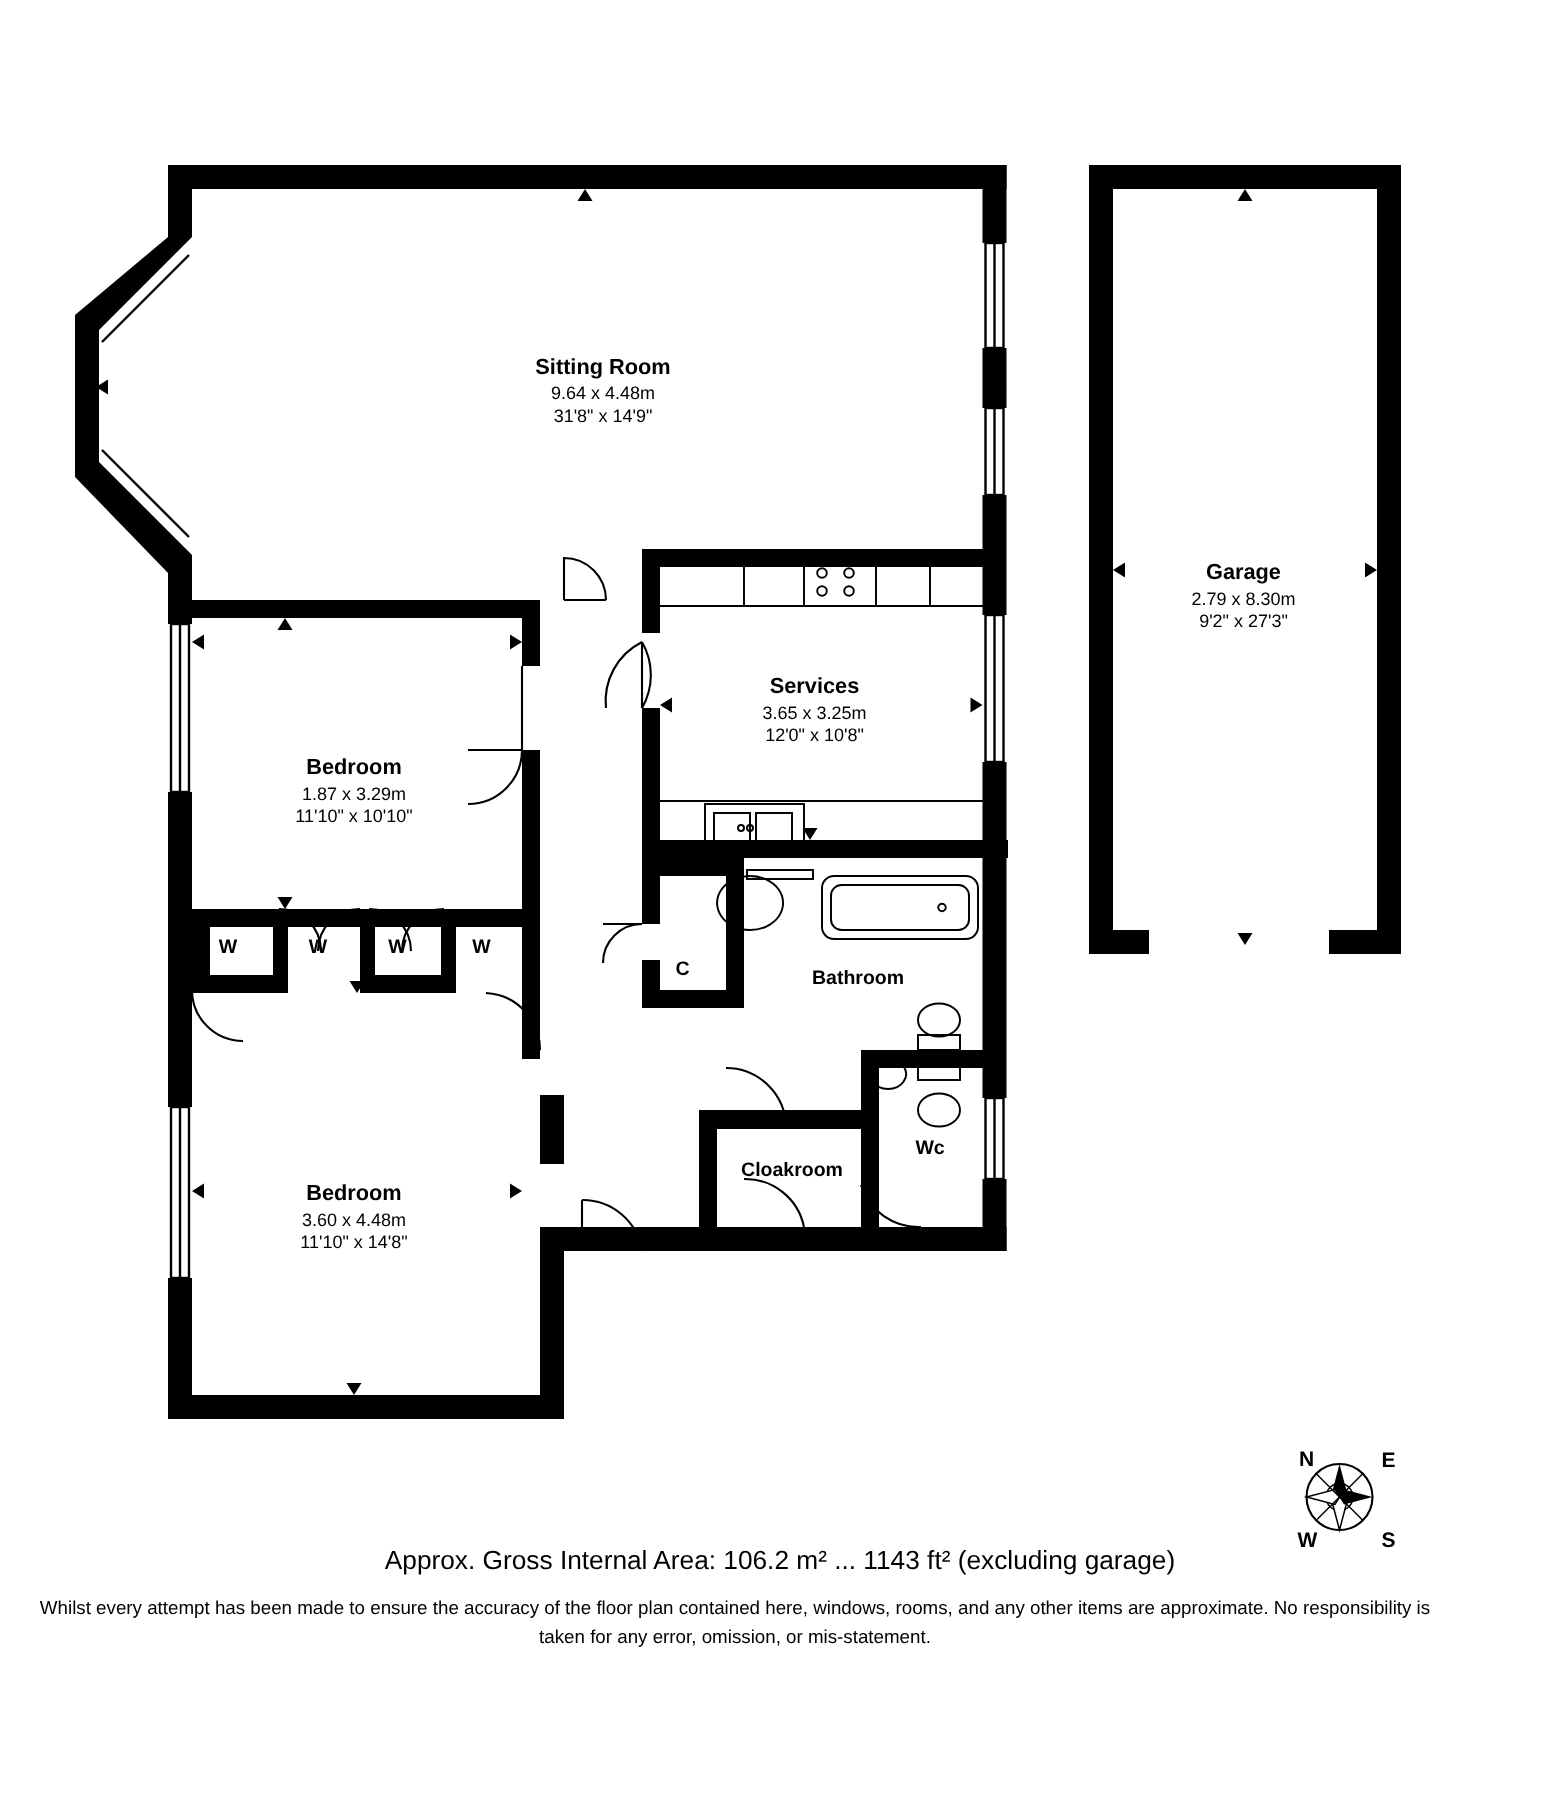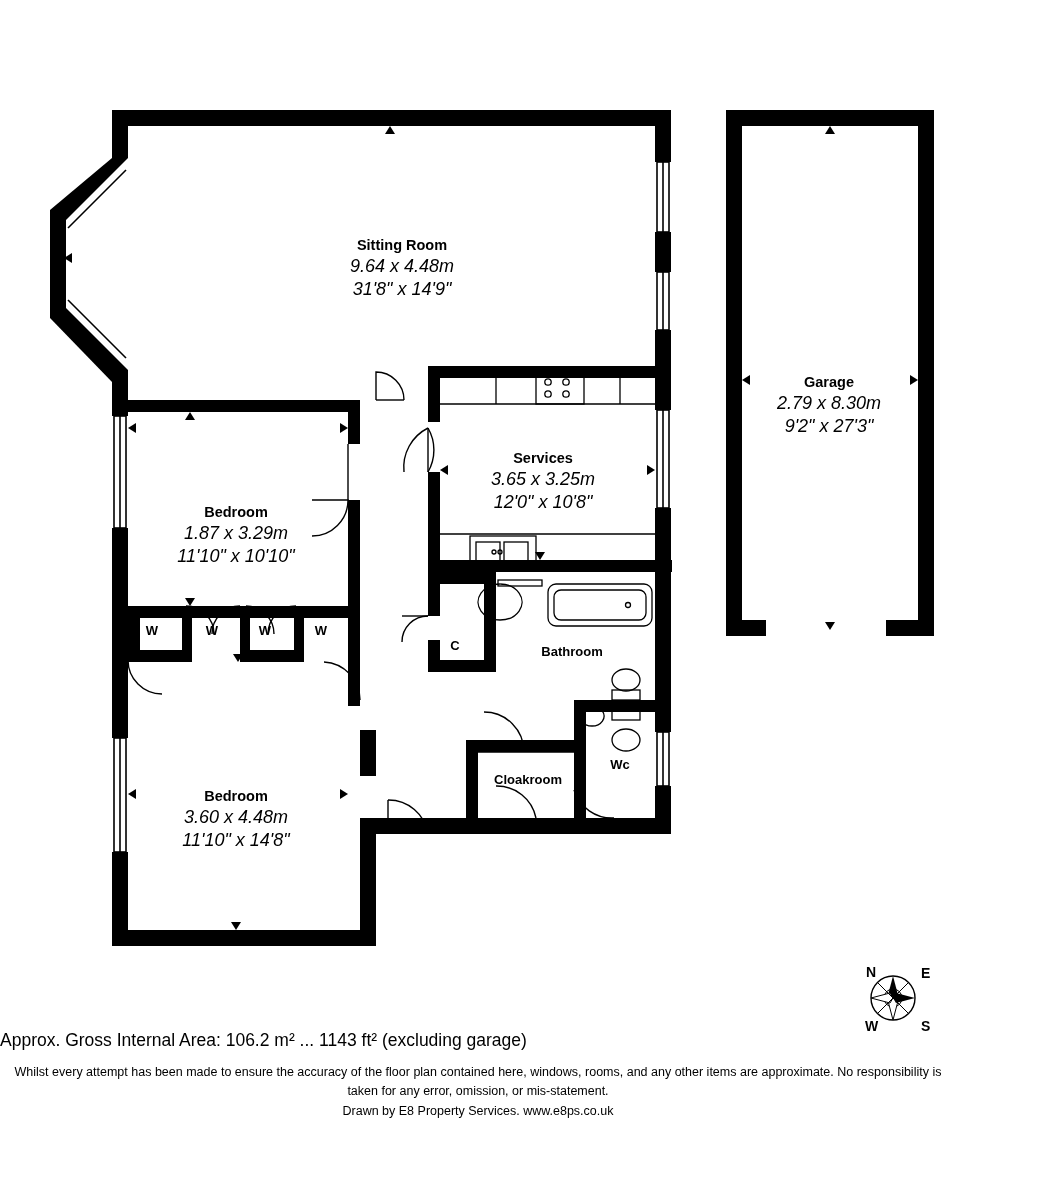--- a/index.html
+++ b/index.html
@@ -26,41 +26,41 @@
     text-align: center;
     line-height: 1.28;
     white-space: nowrap;
   }
   .label .rm-name {
     font-weight: bold;
     font-size: 14.5px;
     display: block;
   }
   .label .rm-dim {
-    font-size: 18px;
+    font-size: 12px;
     display: block;
-    font-style: italic;
   }
   .small-label {
     position: absolute;
     font-size: 13px;
     font-weight: bold;
     text-align: center;
     white-space: nowrap;
   }
   #area-line {
     position: absolute;
     left: 0;
     top: 1030px;
     width: 1040px;
+    text-align: center;
     font-size: 17.5px;
   }
   #disclaimer {
     position: absolute;
-    left: 0;
+    left: 12px;
     top: 1063px;
     width: 956px;
     text-align: center;
     font-size: 12.5px;
     line-height: 1.55;
   }
   #disclaimer div { display: block; }
   .compass-letter {
     position: absolute;
     font-size: 14px;
@@ -327,14 +327,13 @@
 
 <div class="compass-letter" style="left:866px; top:964px;">N</div>
 <div class="compass-letter" style="left:921px; top:965px;">E</div>
 <div class="compass-letter" style="left:921px; top:1018px;">S</div>
 <div class="compass-letter" style="left:865px; top:1018px;">W</div>
 
 <div id="area-line">Approx. Gross Internal Area: 106.2 m² ... 1143 ft² (excluding garage)</div>
 
 <div id="disclaimer">
   <div>Whilst every attempt has been made to ensure the accuracy of the floor plan contained here, windows, rooms, and any other items are approximate. No responsibility is taken for any error, omission, or mis-statement.</div>
-  <div>Drawn by E8 Property Services. www.e8ps.co.uk</div>
 </div>
 
 </body></html>

